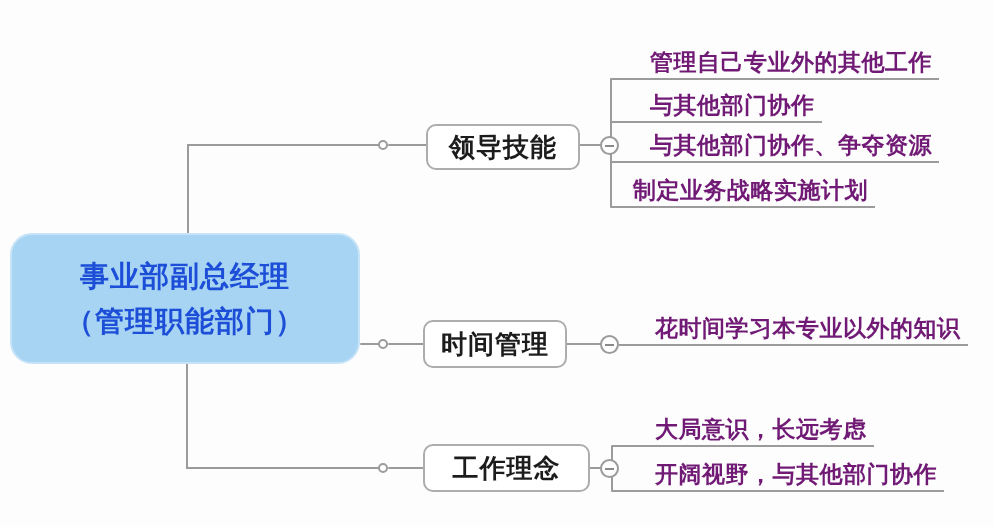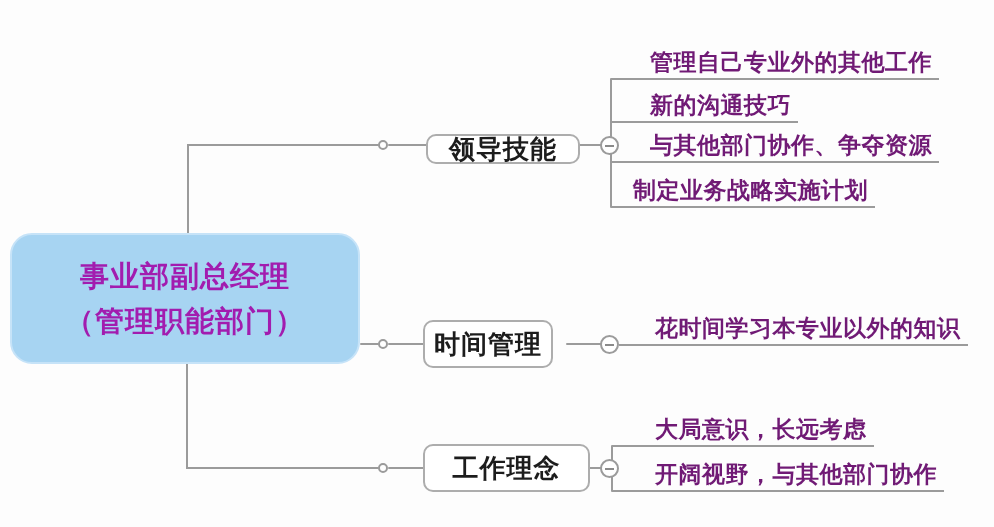--- a/index.html
+++ b/index.html
@@ -19,42 +19,42 @@
   .root-node {
     position: absolute; left: 10px; top: 233px;
     width: 350px; height: 131px;
     background: #a7d4f2;
     border: 2px solid #c6e3f8;
     border-radius: 22px;
     box-sizing: border-box;
     display: flex; flex-direction: column;
     align-items: center; justify-content: center;
     z-index: 2;
-    color: #a21caf;
+    color: #1d4ed8;
     font-size: 29px; font-weight: bold;
     line-height: 45px;
     letter-spacing: 1px;
     cursor: default;
   }
 
   .branch-node {
     position: absolute;
     background: #ffffff;
     border: 2px solid #adadad;
     border-radius: 10px;
     box-sizing: border-box;
     display: flex; align-items: center; justify-content: center;
     z-index: 2;
     color: #1c1c1c;
     font-size: 26px; font-weight: bold;
     letter-spacing: 1px;
     white-space: nowrap;
   }
-  .branch-1 { left: 426px; top: 134px; width: 154px; height: 30px; }
-  .branch-2 { left: 423px; top: 320px; width: 130px; height: 48px; }
+  .branch-1 { left: 426px; top: 124px; width: 154px; height: 46px; }
+  .branch-2 { left: 423px; top: 320px; width: 144px; height: 48px; }
   .branch-3 { left: 423px; top: 444px; width: 167px; height: 48px; }
 
   .junction-dot {
     position: absolute;
     width: 10px; height: 10px;
     box-sizing: border-box;
     background: #ffffff;
     border: 2px solid #9b9b9b;
     border-radius: 50%;
     z-index: 2;
@@ -147,21 +147,21 @@
     <div class="minus-bar"></div>
   </div>
   <div class="collapse-btn cb-2">
     <div class="minus-bar"></div>
   </div>
   <div class="collapse-btn cb-3">
     <div class="minus-bar"></div>
   </div>
 
   <div class="leaf leaf-1-1">管理自己专业外的其他工作</div>
-  <div class="leaf leaf-1-2">新的沟通技巧</div>
+  <div class="leaf leaf-1-2">与其他部门协作</div>
   <div class="leaf leaf-1-3">与其他部门协作、争夺资源</div>
   <div class="leaf leaf-1-4">制定业务战略实施计划</div>
 
   <div class="leaf leaf-2-1">花时间学习本专业以外的知识</div>
 
   <div class="leaf leaf-3-1">大局意识，长远考虑</div>
   <div class="leaf leaf-3-2">开阔视野，与其他部门协作</div>
 
 </div>
 

